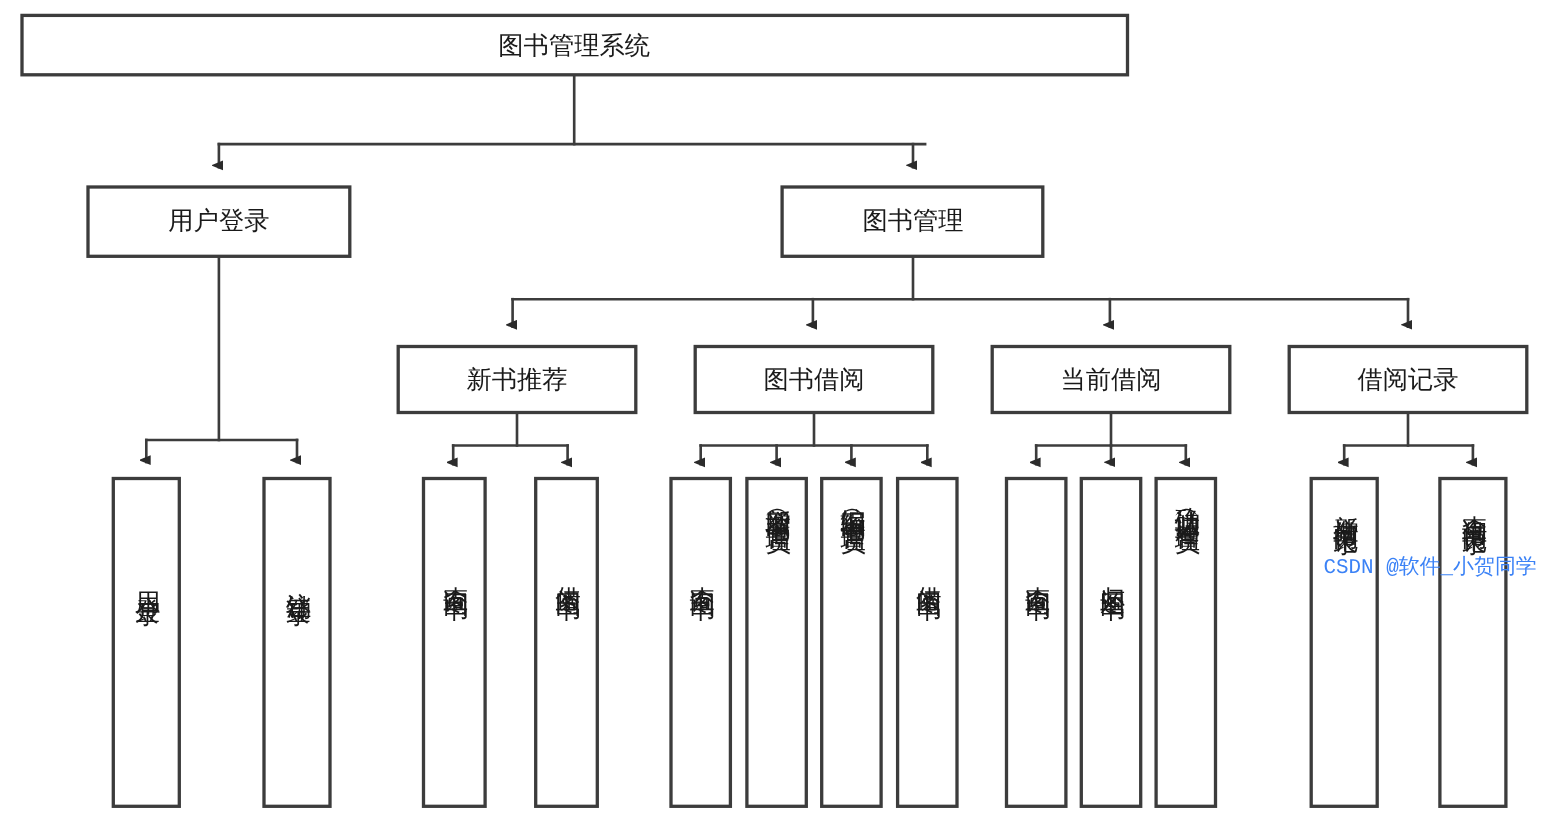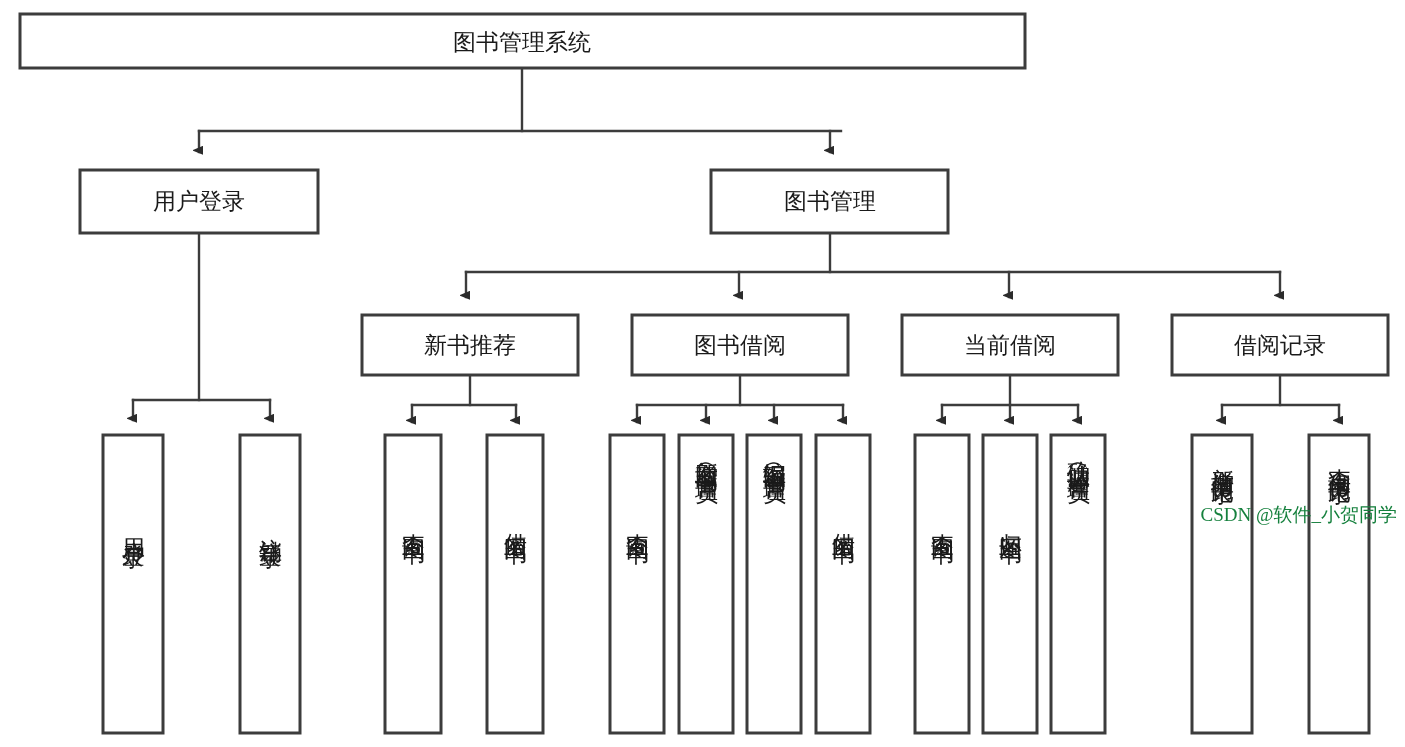--- a/index.html
+++ b/index.html
@@ -56,23 +56,23 @@
     line-height: 1.0;
     color: #1a1a1a;
     letter-spacing: 3px;
     white-space: nowrap;
     user-select: none;
   }
   .watermark {
     position: absolute;
     right: 8px;
     bottom: 4px;
-    font-family: Liberation Serif, serif;
+    font-family: Liberation Mono, monospace;
     font-size: 19px;
-    color: #15803d;
+    color: #3b82f6;
     white-space: nowrap;
     user-select: none;
   }
 </style>
 </head>
 <body>
 
 <div id="diagram-root">
 
   <svg id="flow-svg" viewBox="0 0 1405 747">

